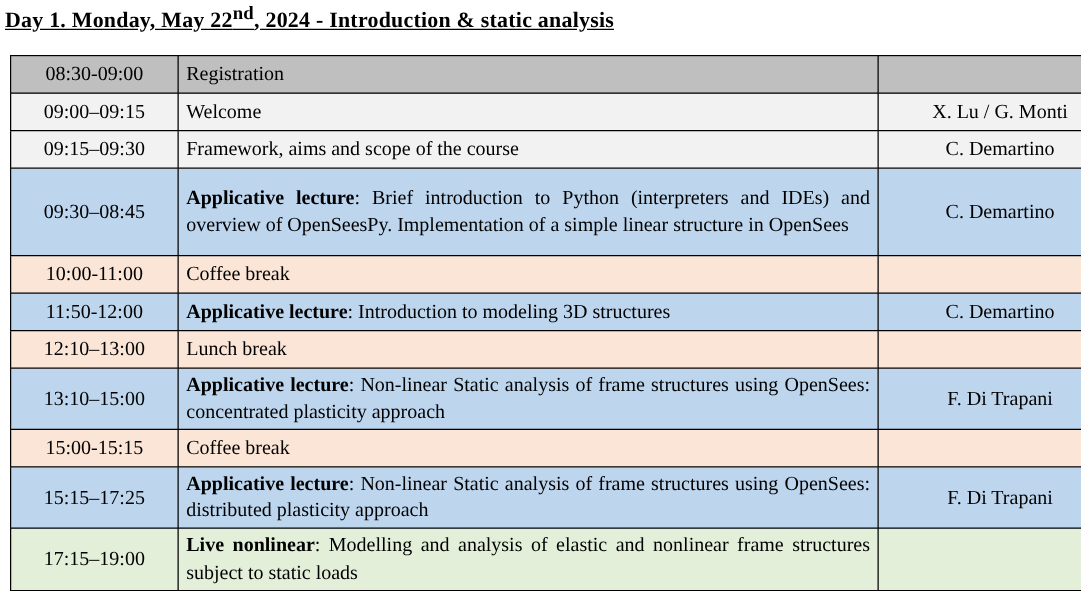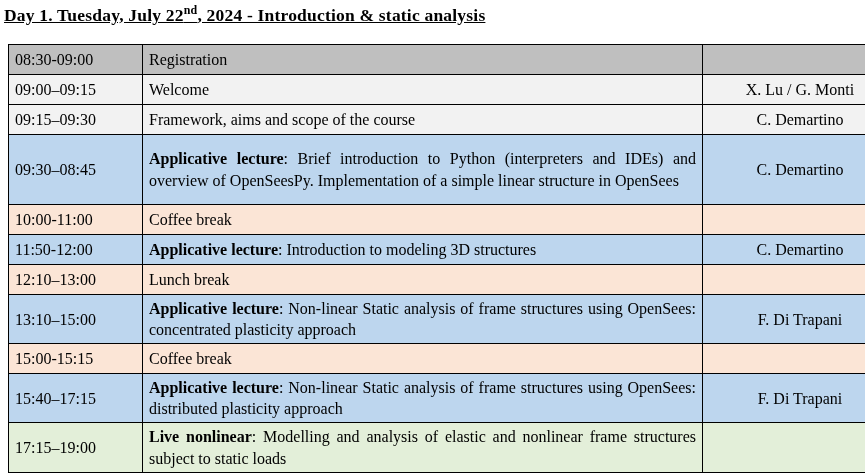--- a/index.html
+++ b/index.html
@@ -21,42 +21,42 @@
     top: 3px;
     margin: 0;
     font-size: 17.5px;
     font-weight: bold;
     color: #000000;
     text-decoration: underline;
     white-space: nowrap;
     letter-spacing: 0.2px;
   }
   .title sup {
-    font-size: 12px;
+    font-size: 15px;
     font-weight: bold;
   }
   table.schedule {
     position: absolute;
     left: 8px;
     top: 44px;
     width: 850px;
     border-collapse: collapse;
     table-layout: fixed;
     font-size: 16px;
     color: #000000;
   }
   table.schedule td {
     border: 1.6px solid #000000;
     vertical-align: middle;
     padding: 3px 6px;
     line-height: 1.32;
   }
   td.time {
     width: 121px;
-    text-align: left;
+    text-align: center;
     padding: 3px 2px;
   }
   td.desc {
     width: 547px;
     text-align: justify;
     padding: 3px 10px;
   }
   td.person {
     width: 182px;
     text-align: center;
@@ -73,21 +73,21 @@
   }
   td.desc b {
     font-weight: bold;
   }
 </style>
 </head>
 <body>
 
 <div class="page">
 
-  <h1 class="title"><span>Day 1. Tuesday, July 22</span><sup>nd</sup><span>, 2024 - Introduction &amp; static analysis</span></h1>
+  <h1 class="title"><span>Day 1. Monday, May 22</span><sup>nd</sup><span>, 2024 - Introduction &amp; static analysis</span></h1>
 
   <table class="schedule">
     <tbody>
       <tr class="single" style="background: rgb(191, 191, 191);">
         <td class="time">08:30-09:00</td>
         <td class="desc"><b></b><span>Registration</span></td>
         <td class="person"></td>
       </tr>
       <tr class="single" style="background: rgb(242, 242, 242);">
         <td class="time">09:00–09:15</td>
@@ -123,21 +123,21 @@
         <td class="time">13:10–15:00</td>
         <td class="desc"><b>Applicative lecture</b><span>: Non-linear Static analysis of frame structures using OpenSees: concentrated plasticity approach</span></td>
         <td class="person">F. Di Trapani</td>
       </tr>
       <tr class="single" style="background: rgb(251, 229, 214);">
         <td class="time">15:00-15:15</td>
         <td class="desc"><b></b><span>Coffee break</span></td>
         <td class="person"></td>
       </tr>
       <tr class="double" style="background: rgb(189, 214, 238);">
-        <td class="time">15:40–17:15</td>
+        <td class="time">15:15–17:25</td>
         <td class="desc"><b>Applicative lecture</b><span>: Non-linear Static analysis of frame structures using OpenSees: distributed plasticity approach</span></td>
         <td class="person">F. Di Trapani</td>
       </tr>
       <tr class="double" style="background: rgb(227, 239, 217);">
         <td class="time">17:15–19:00</td>
         <td class="desc"><b>Live nonlinear</b><span>: Modelling and analysis of elastic and nonlinear frame structures subject to static loads</span></td>
         <td class="person"></td>
       </tr>
     </tbody>
   </table>

